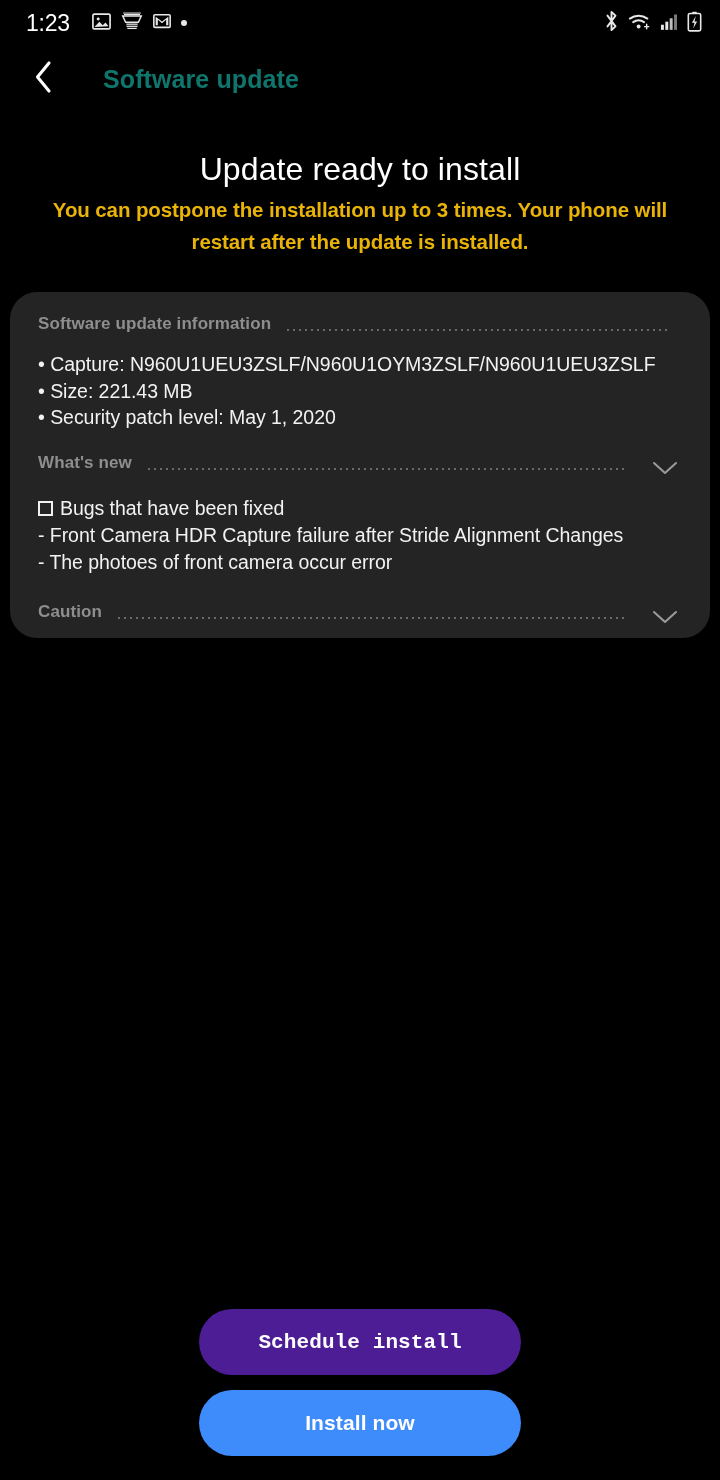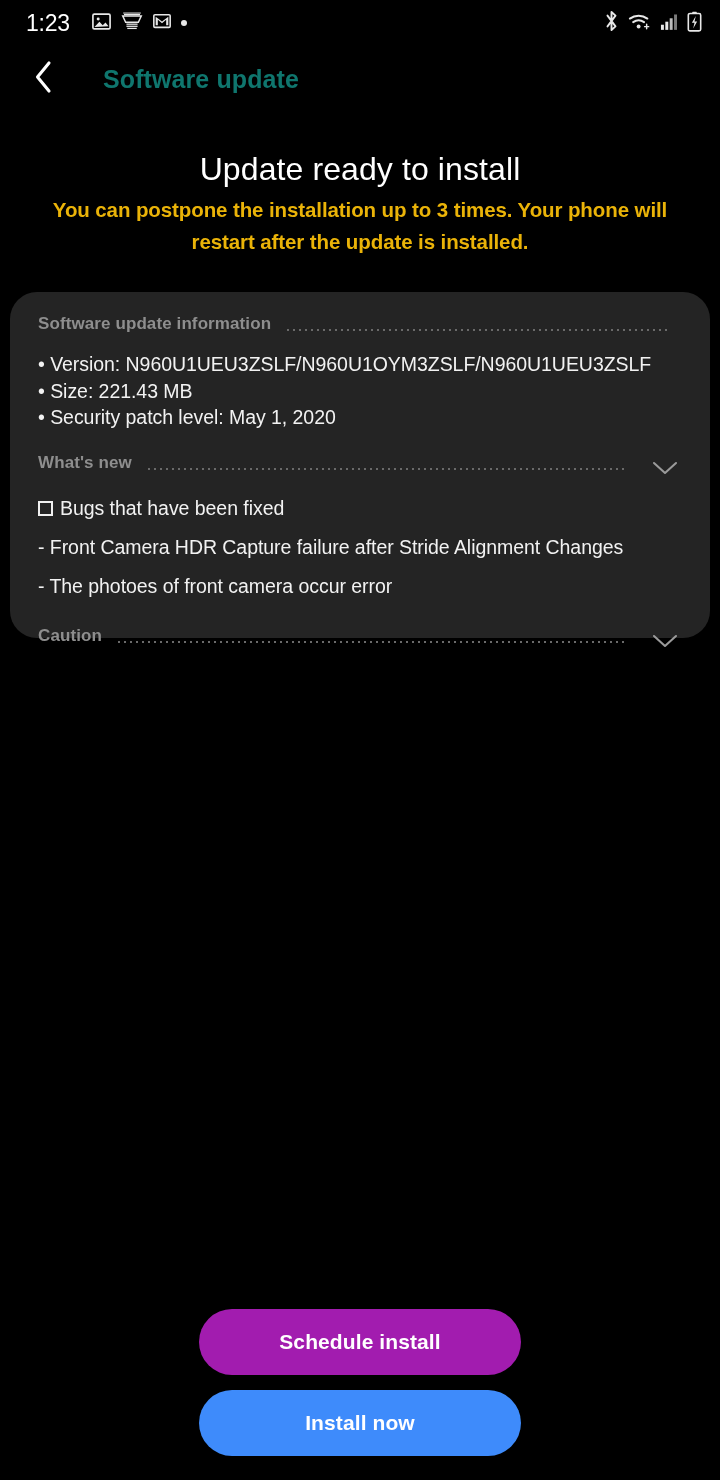--- a/index.html
+++ b/index.html
@@ -166,21 +166,20 @@
 
   .whatsnew-body {
     margin-top: 12px;
   }
   .whatsnew-body p {
     font-size: 19.5px;
     line-height: 27px;
     color: #f2f2f2;
     letter-spacing: -0.05px;
     white-space: nowrap;
-    margin-top: 12px;
   }
   .tofu {
     display: inline-block;
     width: 15px;
     height: 15px;
     border: 2px solid #f0f0f0;
     vertical-align: -1px;
     margin-right: 7px;
   }
 
@@ -205,22 +204,23 @@
     display: flex;
     align-items: center;
     justify-content: center;
     font-family: "Liberation Sans", sans-serif;
     font-size: 21px;
     font-weight: 700;
     letter-spacing: 0.1px;
     cursor: pointer;
   }
   .btn-secondary {
-    background: #a21caf;
-    color: #ffffff;
+    background: #4c1d95;
+    color: #ffffff;
+    font-family: Liberation Mono, monospace;
   }
   .btn-primary {
     background: #3E8BFB;
     color: #ffffff;
   }
 </style>
 </head>
 <body>
 
 <div class="status-bar">
@@ -308,21 +308,21 @@
 </div>
 
 <div class="info-card">
 
   <div class="sec-head">
     <span class="sec-head-label">Software update information</span>
     <span class="dotline"></span>
   </div>
 
   <ul class="bullet-list">
-    <li>• Version: N960U1UEU3ZSLF/N960U1OYM3ZSLF/N960U1UEU3ZSLF</li>
+    <li>• Capture: N960U1UEU3ZSLF/N960U1OYM3ZSLF/N960U1UEU3ZSLF</li>
     <li>• Size: 221.43 MB</li>
     <li>• Security patch level: May 1, 2020</li>
   </ul>
 
   <div class="sec-head whatsnew-head">
     <span class="sec-head-label">What's new</span>
     <span class="dotline"></span>
     <span class="chevron-btn">
       <span>
         <svg width="26" height="16" viewBox="0 0 26 16">

